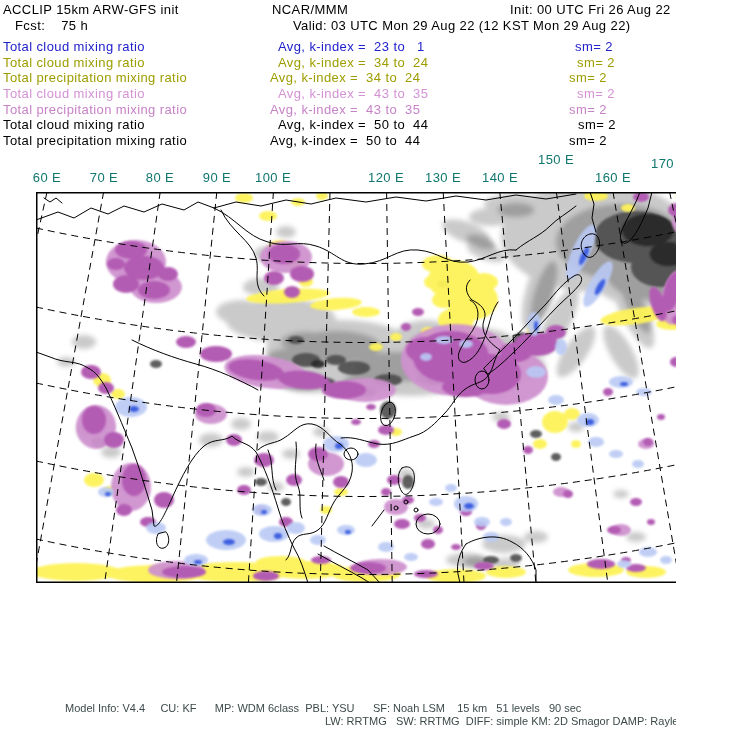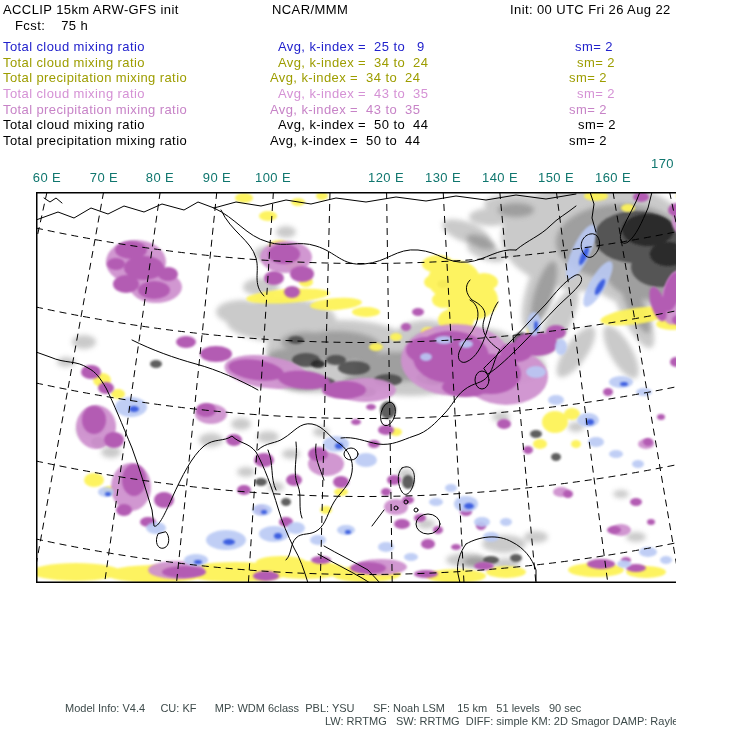--- a/index.html
+++ b/index.html
@@ -15,24 +15,25 @@
 </style>
 </head>
 <body>
 
 <div id="page">
 
   <div class="t" style="left:3px;top:3px;">ACCLIP 15km ARW-GFS init</div>
   <div class="t" style="left:272px;top:3px;">NCAR/MMM</div>
   <div class="t" style="left:510px;top:3px;">Init: 00 UTC Fri 26 Aug 22</div>
   <div class="t" style="left:3px;top:19px;margin-left:12px;">Fcst:    75 h</div>
+  <div class="t" style="left:293px;top:19px;">Valid: 03 UTC Mon 29 Aug 22 (12 KST Mon 29 Aug 22)</div>
 
   <div class="legendrow" style="color: rgb(33, 33, 204);">
     <span style="left:3px;top:39px;">Total cloud mixing ratio</span>
-    <span style="left:278px;top:39px;">Avg, k-index =  25 to   9</span>
+    <span style="left:278px;top:39px;">Avg, k-index =  23 to   1</span>
     <span style="left:575px;top:39px;">sm= 2</span>
   </div>
   <div class="legendrow" style="color: rgb(157, 157, 0);">
     <span style="left:3px;top:55px;">Total cloud mixing ratio</span>
     <span style="left:278px;top:55px;">Avg, k-index =  34 to  24</span>
     <span style="left:577px;top:55px;">sm= 2</span>
   </div>
   <div class="legendrow" style="color: rgb(157, 157, 0);">
     <span style="left:3px;top:70px;">Total precipitation mixing ratio</span>
     <span style="left:270px;top:70px;">Avg, k-index =  34 to  24</span>
@@ -61,21 +62,21 @@
 
   <div class="axislab lon" style="left:47px;top:170px;">60 E</div>
   <div class="axislab lon" style="left:104px;top:170px;">70 E</div>
   <div class="axislab lon" style="left:160px;top:170px;">80 E</div>
   <div class="axislab lon" style="left:217px;top:170px;">90 E</div>
   <div class="axislab lon" style="left:273px;top:170px;">100 E</div>
   <div class="axislab lon" style="left:330px;top:170px;margin-top:19px;">110 E</div>
   <div class="axislab lon" style="left:386px;top:170px;">120 E</div>
   <div class="axislab lon" style="left:443px;top:170px;">130 E</div>
   <div class="axislab lon" style="left:500px;top:170px;">140 E</div>
-  <div class="axislab lon" style="left:556px;top:170px;">150 E</div>
+  <div class="axislab lon" style="left:556px;top:152px;">150 E</div>
   <div class="axislab lon" style="left:613px;top:170px;">160 E</div>
   <div class="axislab lon" style="left:669px;top:156px;">170 E</div>
 
   <div class="axislab" style="left:697px;top:223px;">40 N</div>
   <div class="axislab" style="left:697px;top:302px;">50 N</div>
   <div class="axislab" style="left:680px;top:378px;">20 N</div>
   <div class="axislab" style="left:697px;top:456px;">10 N</div>
   <div class="axislab" style="left:697px;top:534px;">0</div>
 
   <svg width="649" height="391" viewBox="0 0 649 391">

